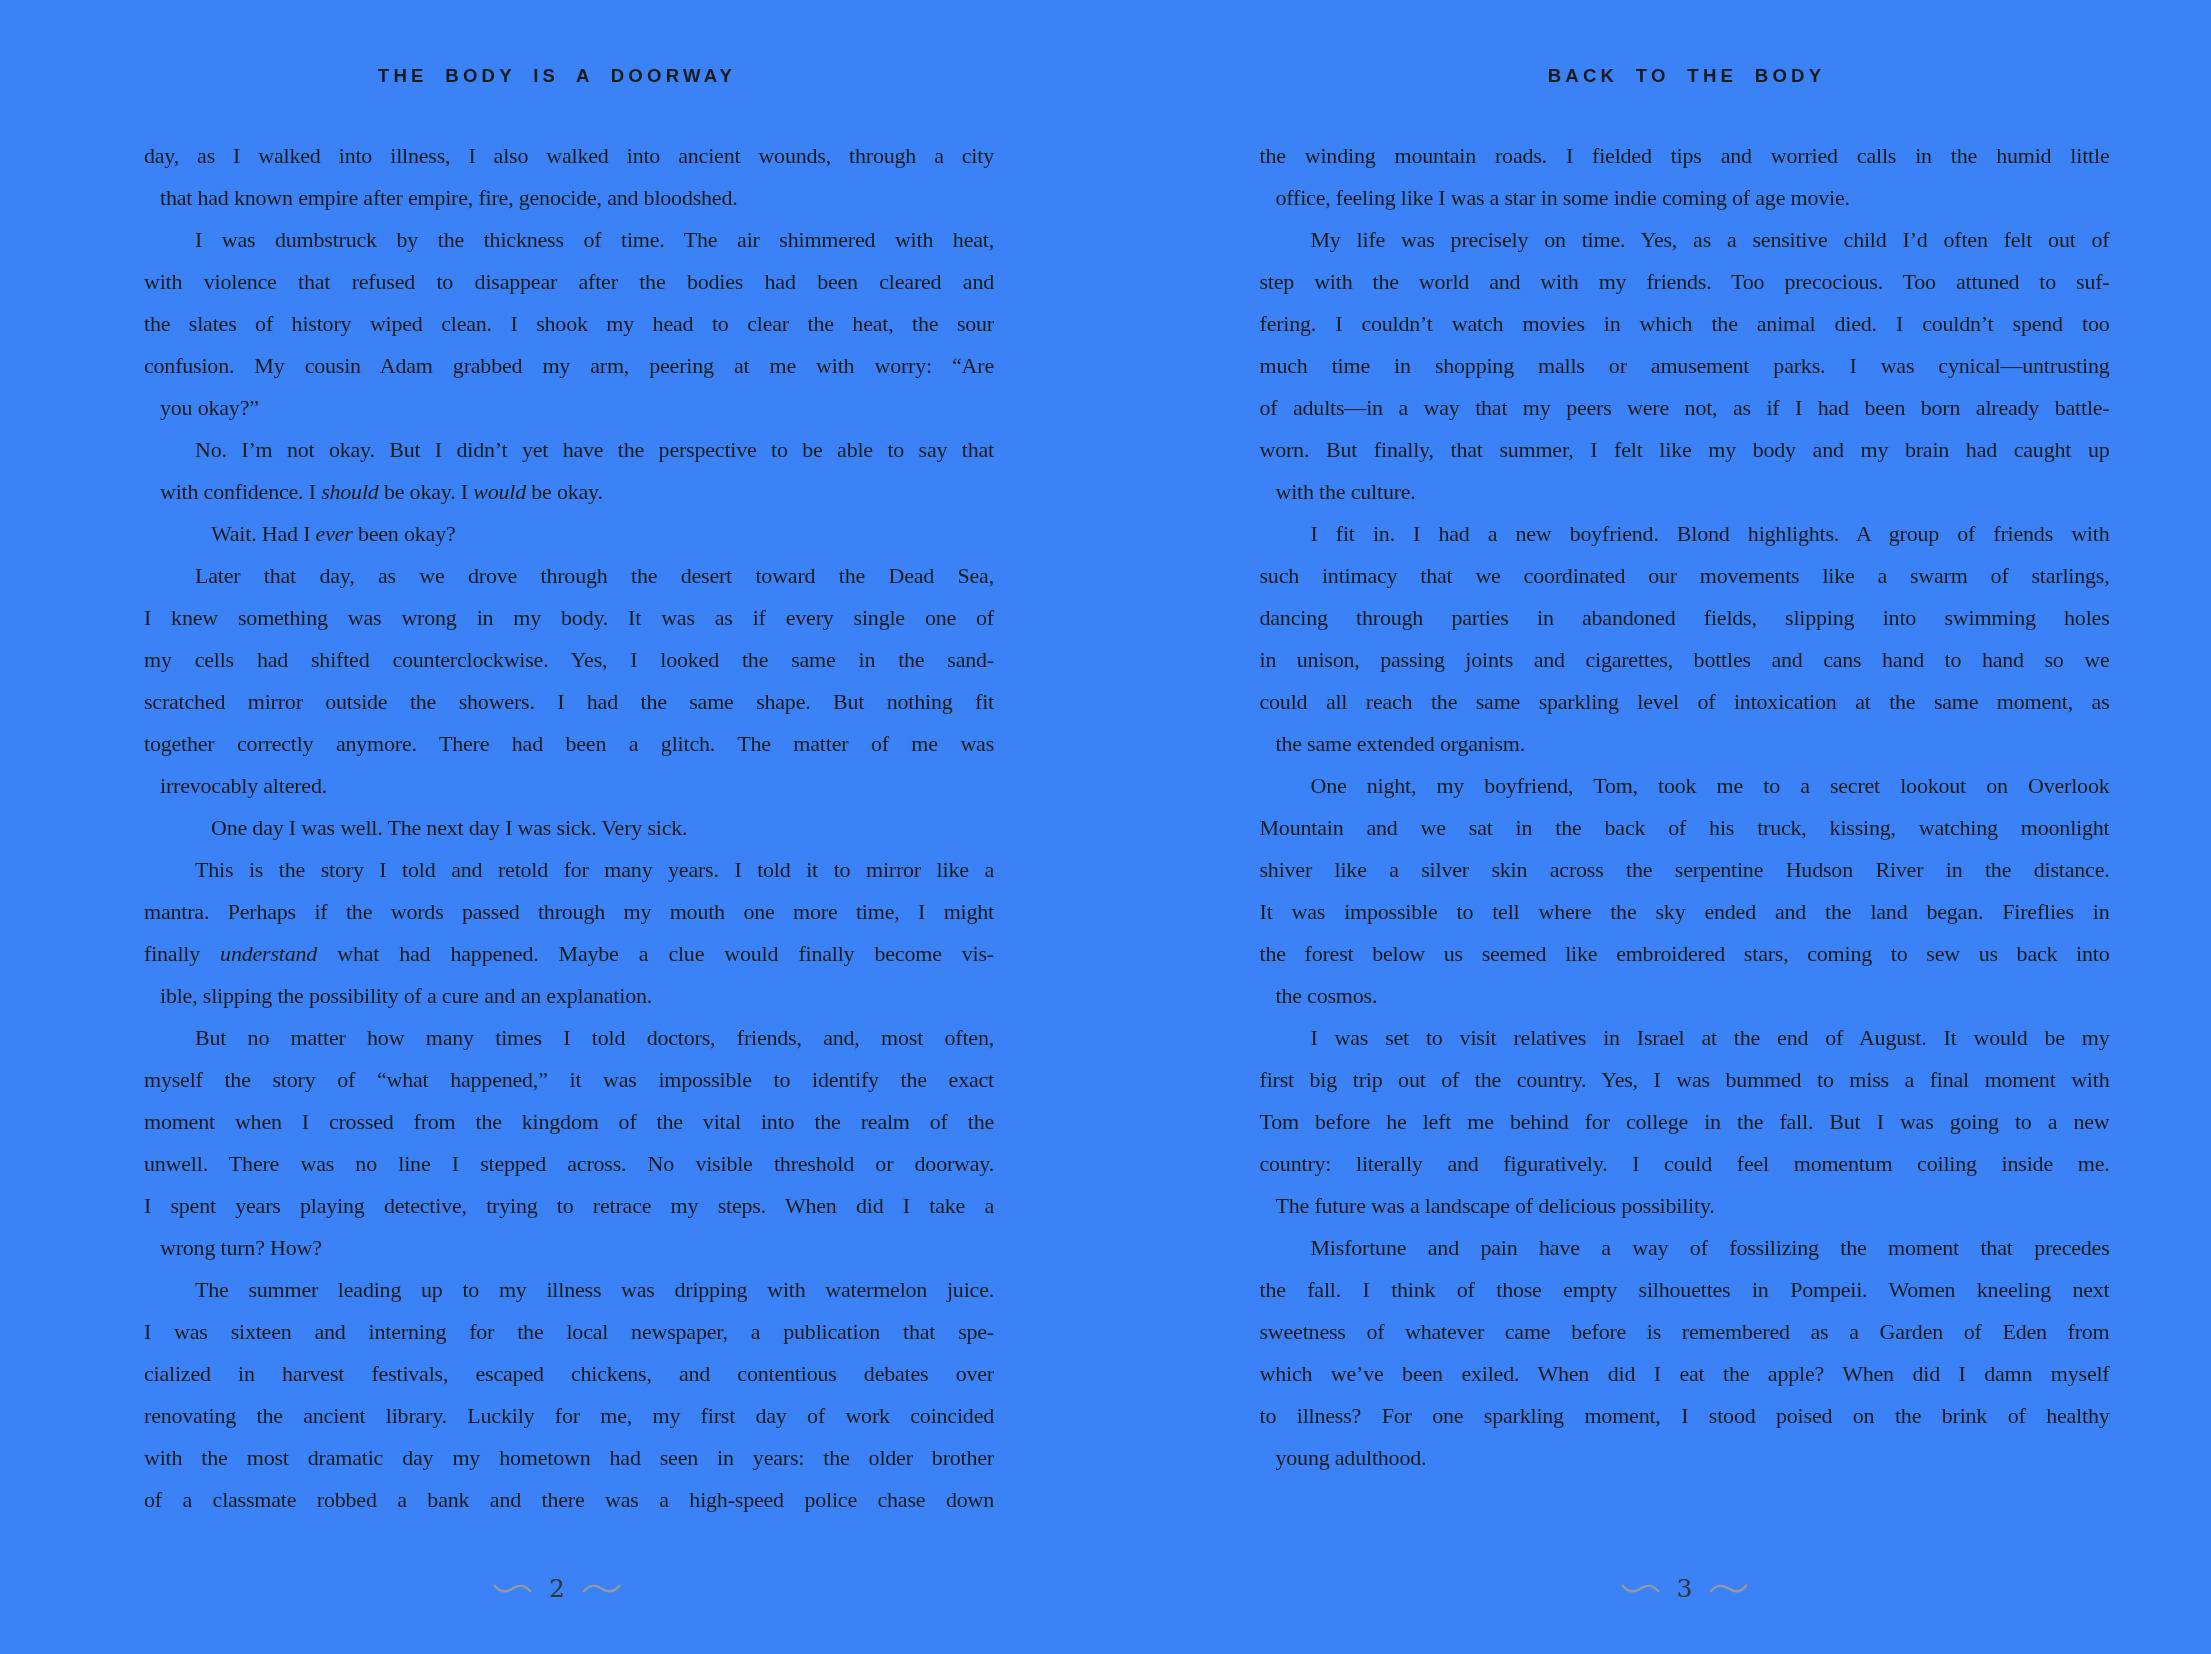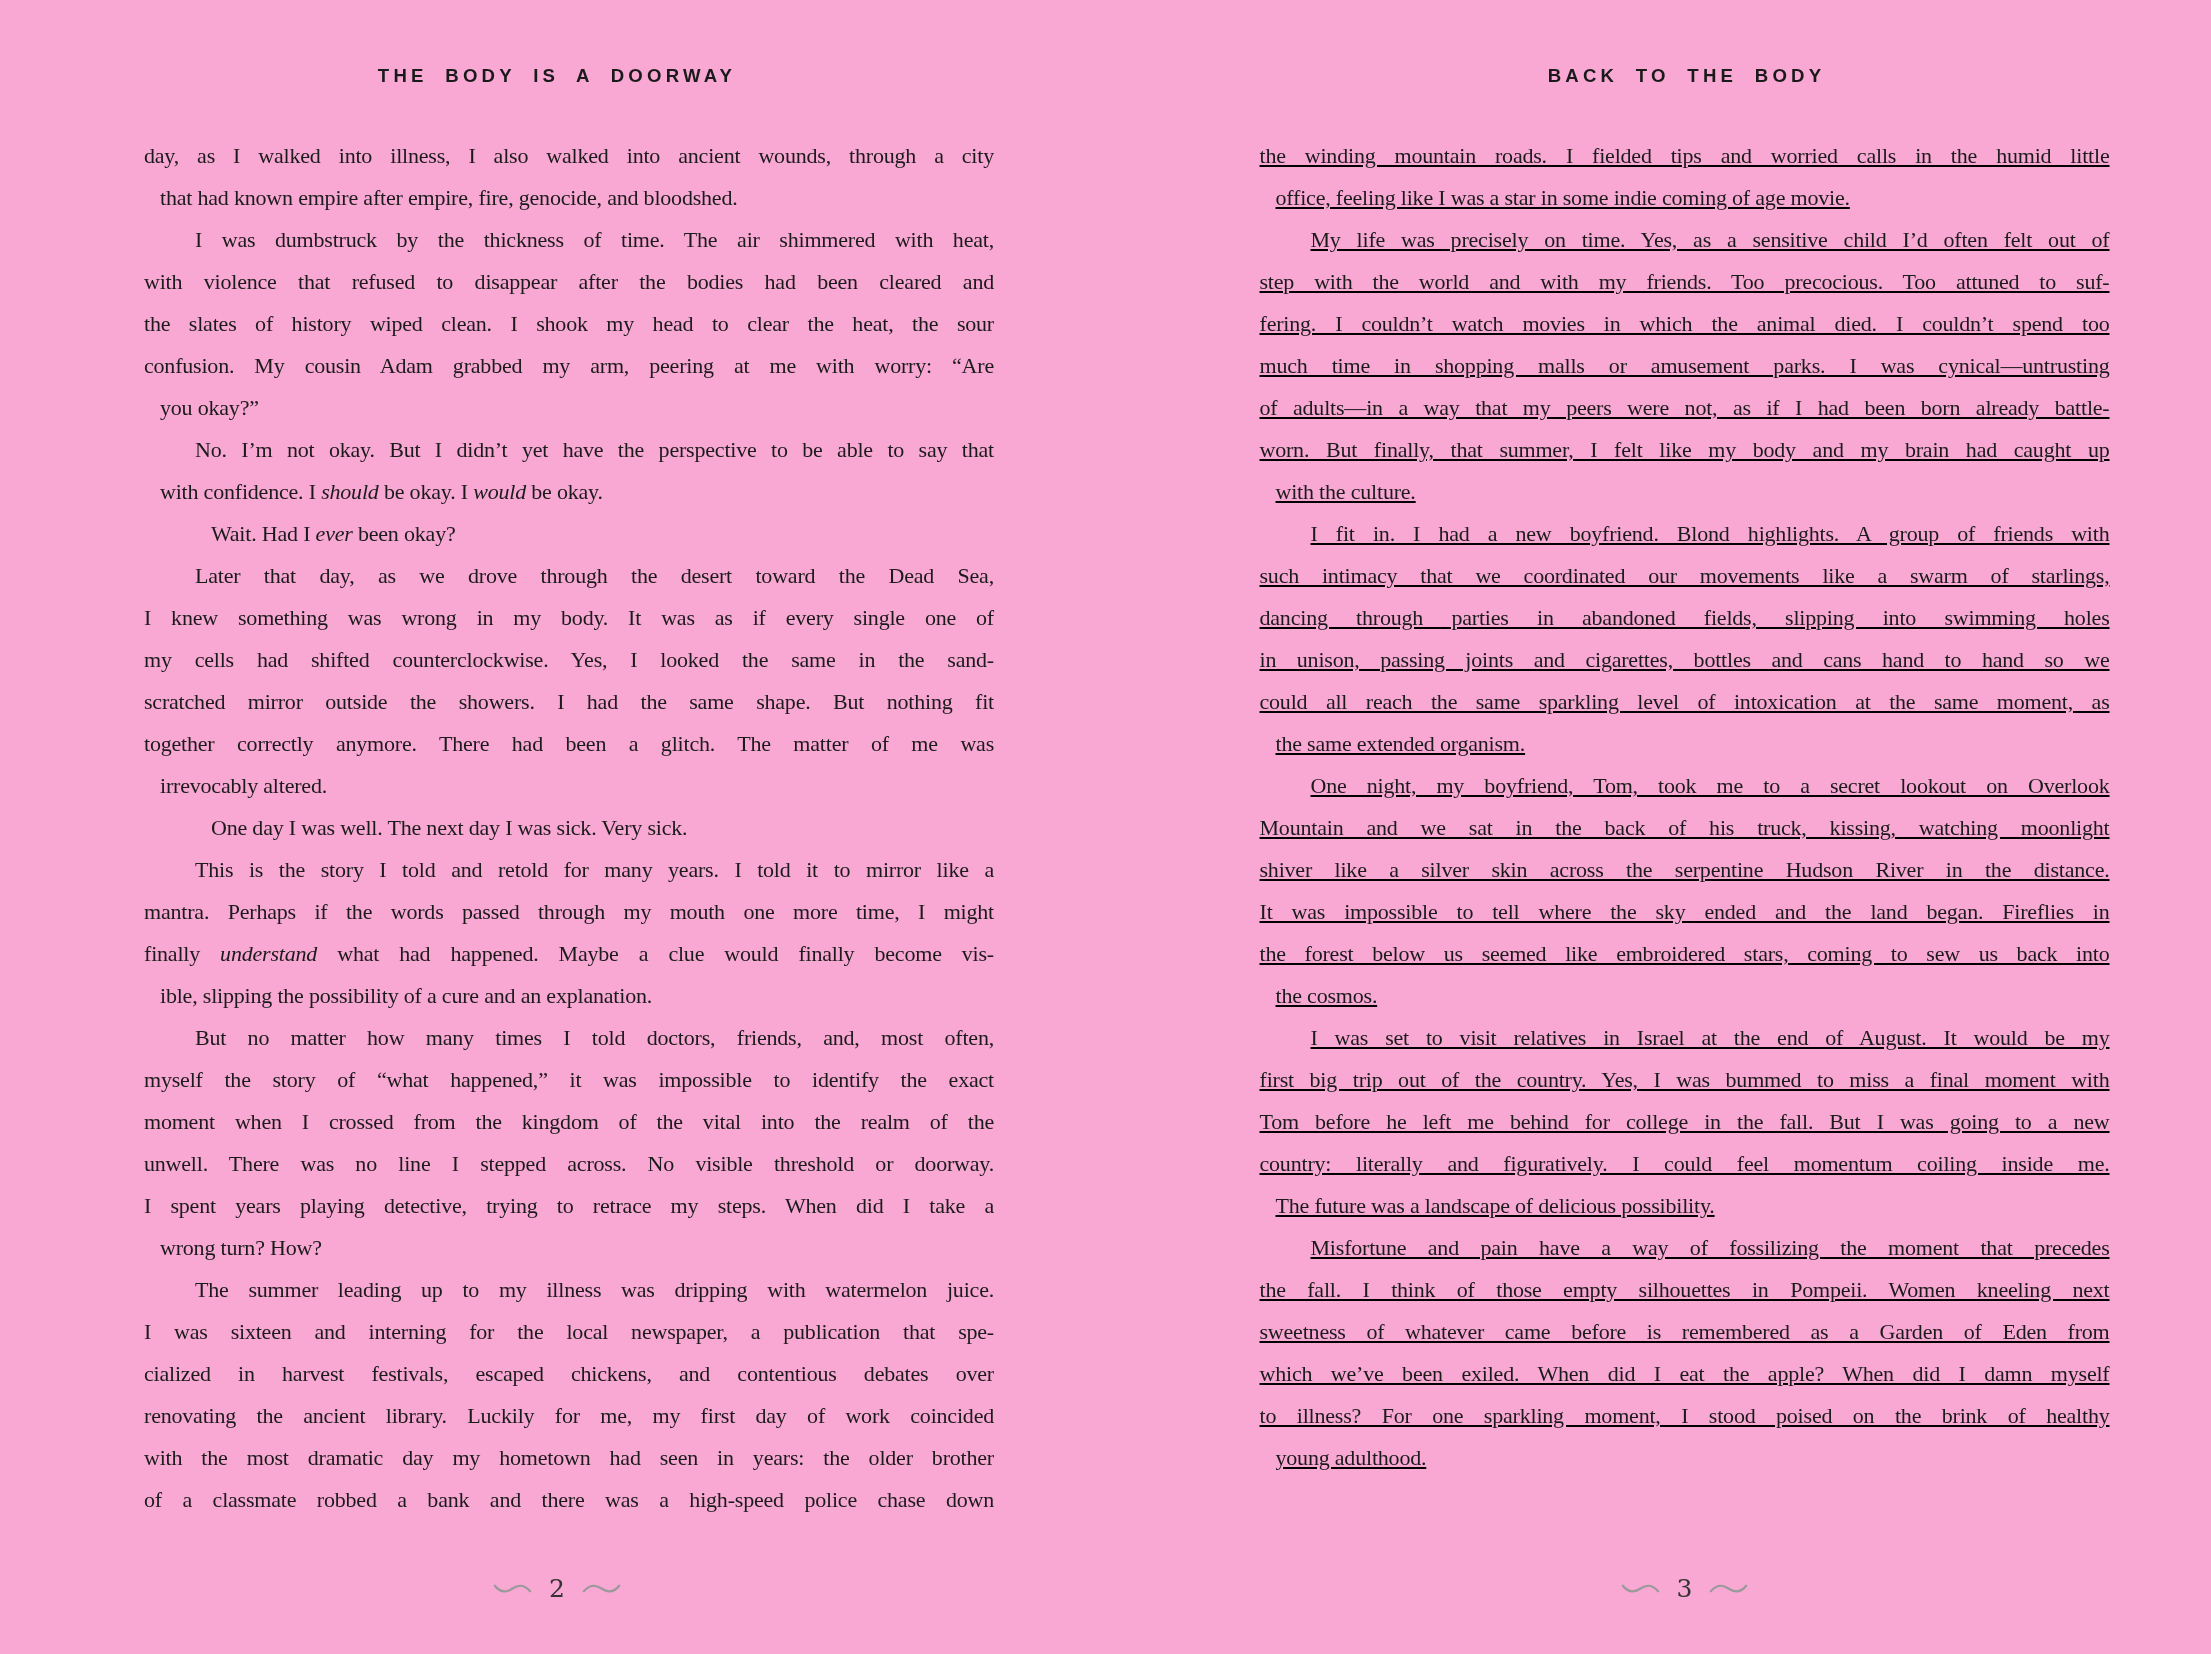--- a/index.html
+++ b/index.html
@@ -12,21 +12,21 @@
     width: 2211px;
     height: 1655px;
     background: #ffffff;
     overflow: hidden;
     display: flex;
   }
   .page {
     position: relative;
     width: 1106px;
     height: 1655px;
-    background: #f9a8d4;
+    background: #3b82f6;
   }
   .running-header {
     position: absolute;
     top: 65px;
     width: 850px;
     text-align: center;
     font-family: "Liberation Sans", sans-serif;
     font-size: 18.6px;
     font-weight: 700;
     letter-spacing: 4.2px;
@@ -36,21 +36,21 @@
   }
   .page-left .running-header  { left: 132px; }
   .page-right .running-header { left: 156px; }
 
   .text-block {
     position: absolute;
     top: 135px;
     width: 850px;
   }
   .page-left .text-block  { left: 144px; }
-  .page-right .text-block { left: 154px; text-decoration: underline; }
+  .page-right .text-block { left: 154px; }
 
   .line {
     font-family: "Liberation Serif", "DejaVu Serif", serif;
     font-size: 22px;
     line-height: 42px;
     letter-spacing: -0.2px;
     color: #1b1b1b;
     text-align: justify;
     text-align-last: justify;
     height: 42px;

